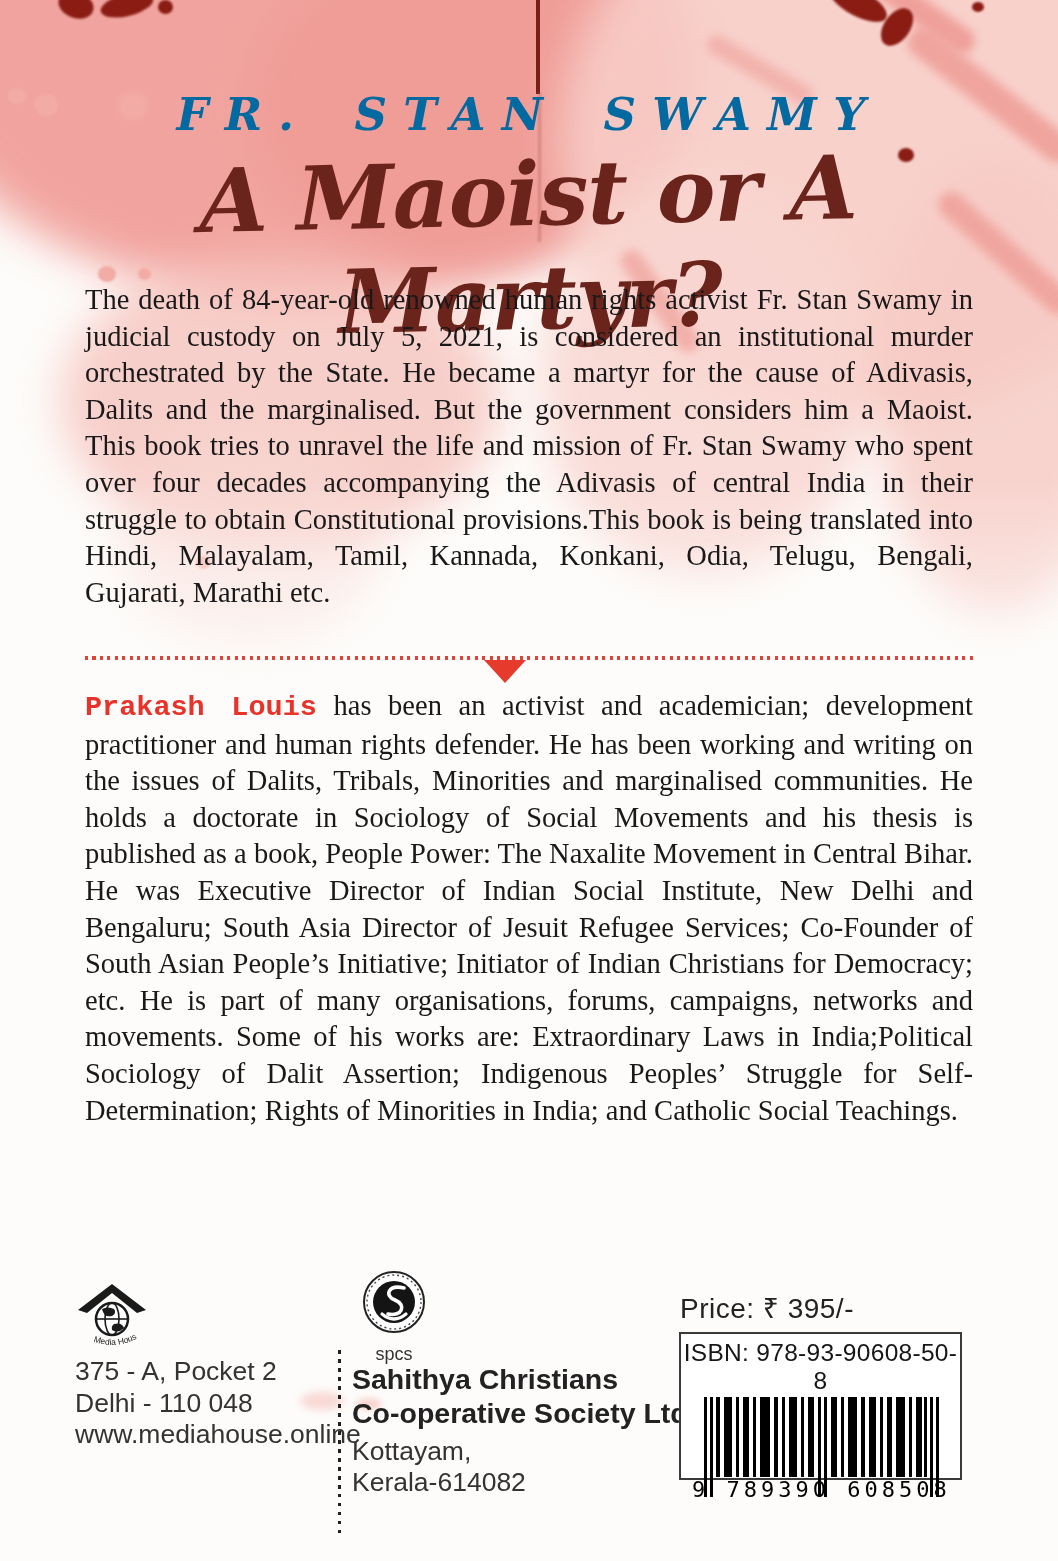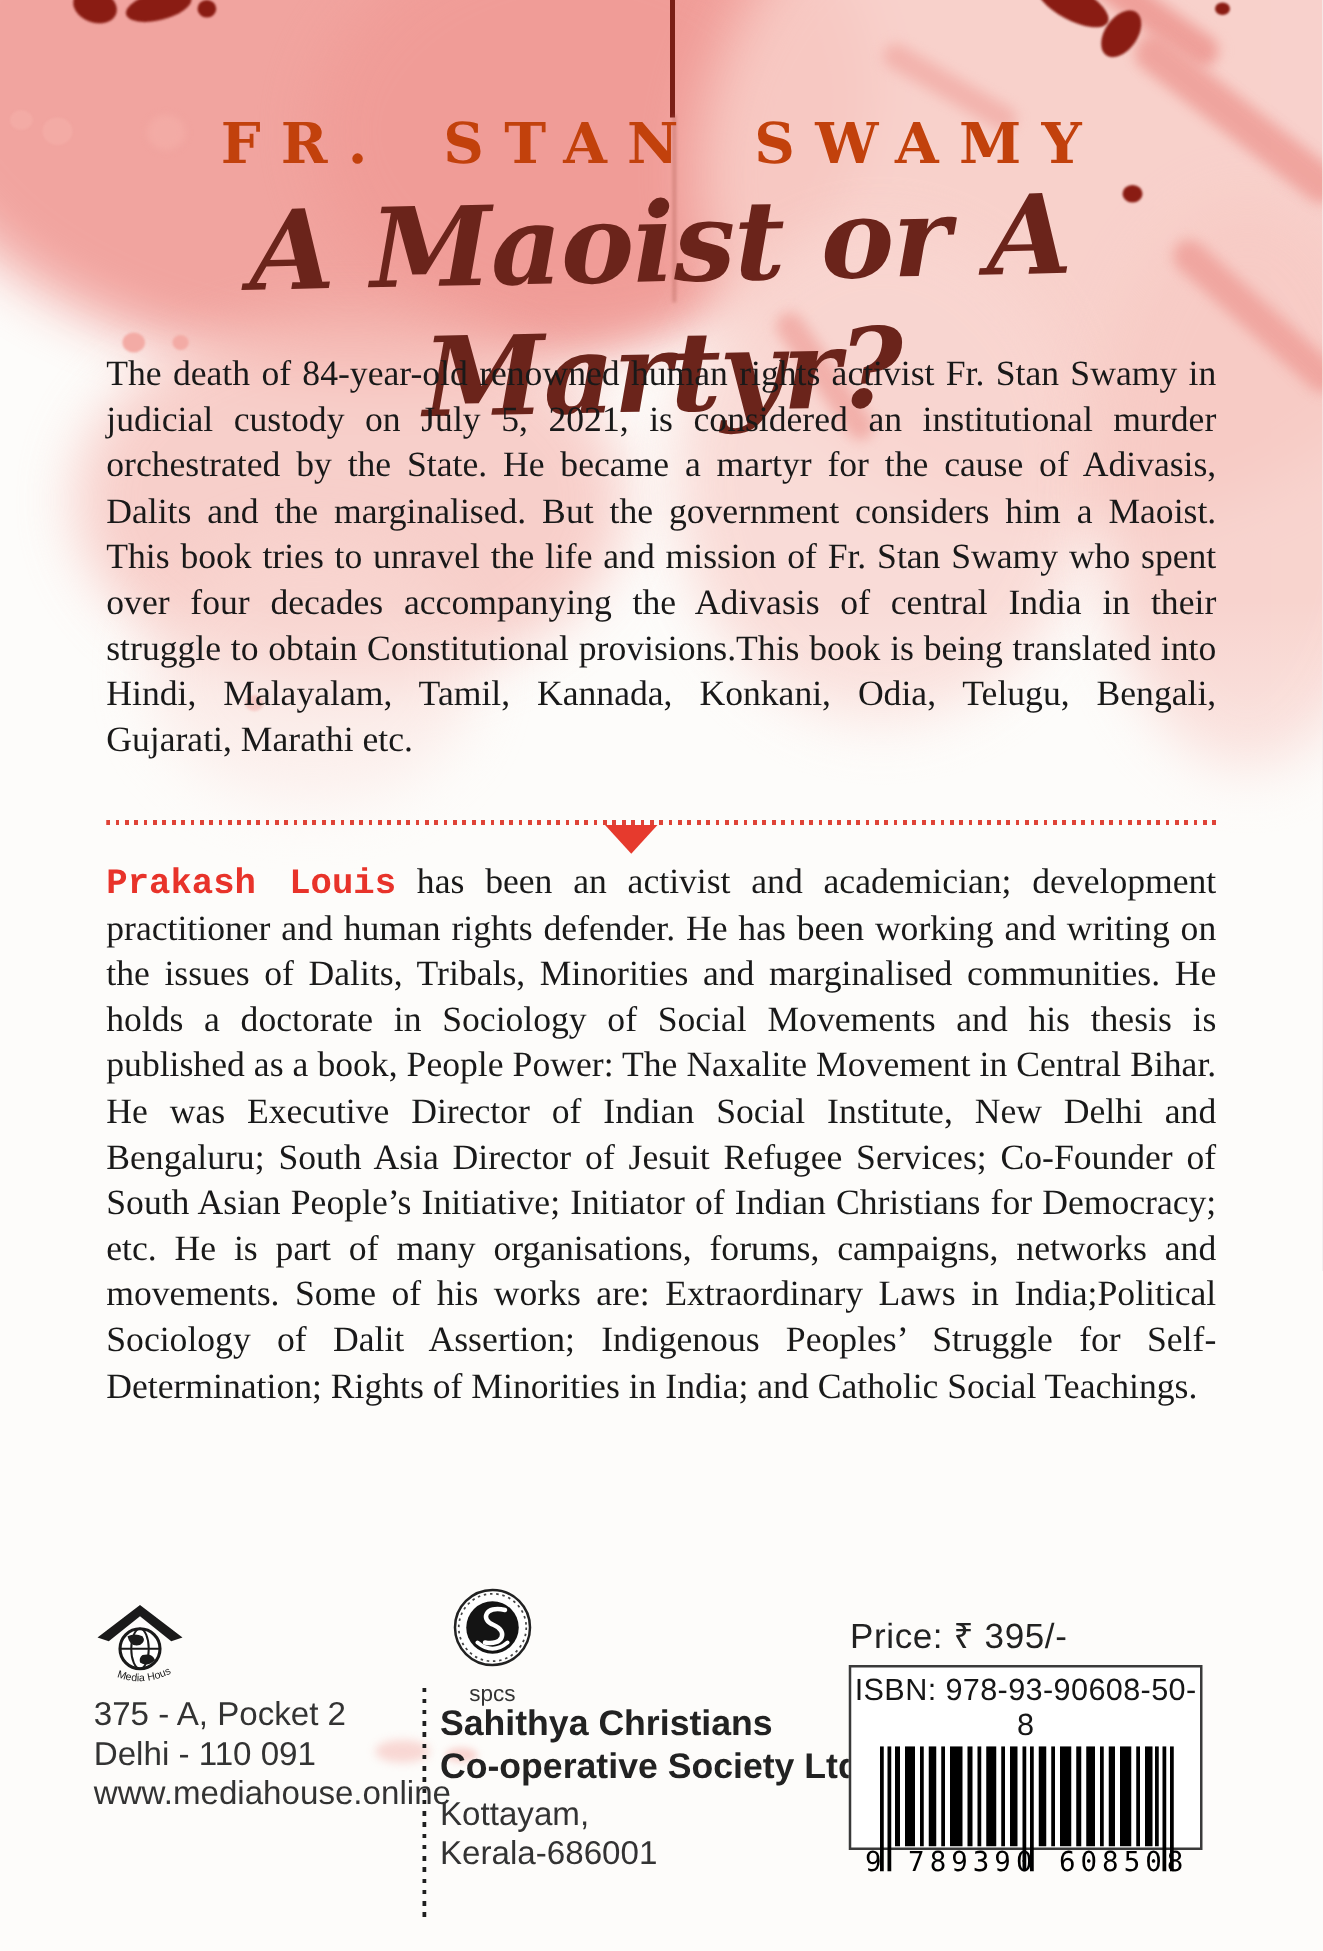--- a/index.html
+++ b/index.html
@@ -42,21 +42,21 @@
   .d6{left:898px;top:148px;width:16px;height:14px;}
   .d7{left:972px;top:2px;width:12px;height:10px;}
   .crease{position:absolute;left:536px;top:0;width:4px;height:94px;background:#7a1f16;filter:blur(.6px);}
   .crease2{position:absolute;left:538px;top:92px;width:3px;height:150px;background:#a8564c;opacity:.35;filter:blur(1.2px);}
   .splash-fade{position:absolute;left:0;top:480px;width:1058px;height:380px;
     background:linear-gradient(to bottom,rgba(253,252,250,0) 0%,rgba(253,252,250,.9) 70%,#fdfcfa 100%);}
   
   .kicker{
     position:absolute;top:88px;left:0;width:1058px;text-align:center;
     font-family:"DejaVu Serif",serif;font-weight:bold;font-size:45px;
-    letter-spacing:.36em;word-spacing:.28em;color:#c2410c;
+    letter-spacing:.36em;word-spacing:.28em;color:#0369a1;font-style:italic;
   }
   .script-title{
     position:absolute;top:142px;left:0;width:1058px;text-align:center;
     font-family:"DejaVu Serif",serif;font-style:italic;font-weight:bold;
     font-size:88px;color:#6b241b;transform:rotate(-1.2deg);
     letter-spacing:-1px;
   }
   
   .para{
     position:absolute;left:85px;width:888px;margin:0;
@@ -161,41 +161,41 @@
       <line x1="20" y1="37" x2="52" y2="37" stroke="#1a1a1a" stroke-width="1.6"></line>
       <path d="M26 27 q6 -3 12 0 q3 4 -2 7 q-8 2 -10 -7z" fill="#1a1a1a"></path>
       <path d="M38 42 q8 -2 10 4 q-6 6 -12 2 q-1 -4 2 -6z" fill="#1a1a1a"></path>
       <path id="mh-arc" d="M10 56 Q36 70 62 56" fill="none"></path>
       <text font-family="Liberation Sans, sans-serif" font-size="8.5" fill="#1a1a1a">
         <textPath href="#mh-arc" startOffset="8" data-interactable="false">Media House</textPath>
       </text>
     </svg>
     <div class="mh-block" data-interactable="false">
       <div data-interactable="false">375 - A, Pocket 2</div>
-      <div data-interactable="false">Delhi - 110 091</div>
+      <div data-interactable="false">Delhi - 110 048</div>
       <div data-interactable="false">www.mediahouse.online</div>
     </div>
 
     <div class="col-divider" data-interactable="false"></div>
 
     <div class="spcs-logo" data-interactable="false">
       <svg width="84" height="74" viewBox="0 0 84 74" data-interactable="false">
         <circle cx="42" cy="32" r="30" fill="#ffffff" stroke="#222" stroke-width="2"></circle>
         <circle cx="42" cy="32" r="27" fill="none" stroke="#444" stroke-width="1.4" stroke-dasharray="2 3"></circle>
         <circle cx="42" cy="32" r="21" fill="#141414"></circle>
         <path d="M52 18 C36 14 32 26 43 30 C55 35 50 47 36 44" fill="none" stroke="#ffffff" stroke-width="3.6" stroke-linecap="round"></path>
         <path d="M30 44 Q42 54 54 44" fill="none" stroke="#ffffff" stroke-width="3.2" stroke-linecap="round"></path>
       </svg>
       <div style="font-family:'Liberation Sans',sans-serif;font-size:18px;color:#333;margin-top:-4px;" data-interactable="false">spcs</div>
     </div>
     <div class="sp-block" data-interactable="false">
       <div class="sp-name" data-interactable="false">Sahithya Christians</div>
       <div class="sp-name" data-interactable="false">Co-operative Society Ltd</div>
       <div class="sp-addr" data-interactable="false">Kottayam,</div>
-      <div data-interactable="false">Kerala-686001</div>
+      <div data-interactable="false">Kerala-614082</div>
     </div>
 
     <div class="price" data-interactable="false">Price: ₹ 395/-</div>
     <div class="isbn-box" data-interactable="false">
       <div class="isbn-text" data-interactable="false">ISBN: 978-93-90608-50-8</div>
       <div class="barcode-wrap" data-interactable="false">
         <svg width="262" height="104" viewBox="0 0 262 104" data-interactable="false">
 
           <rect x="14" y="0" width="3" height="100" fill="#000"></rect>
           <rect x="20" y="0" width="3" height="100" fill="#000"></rect>

